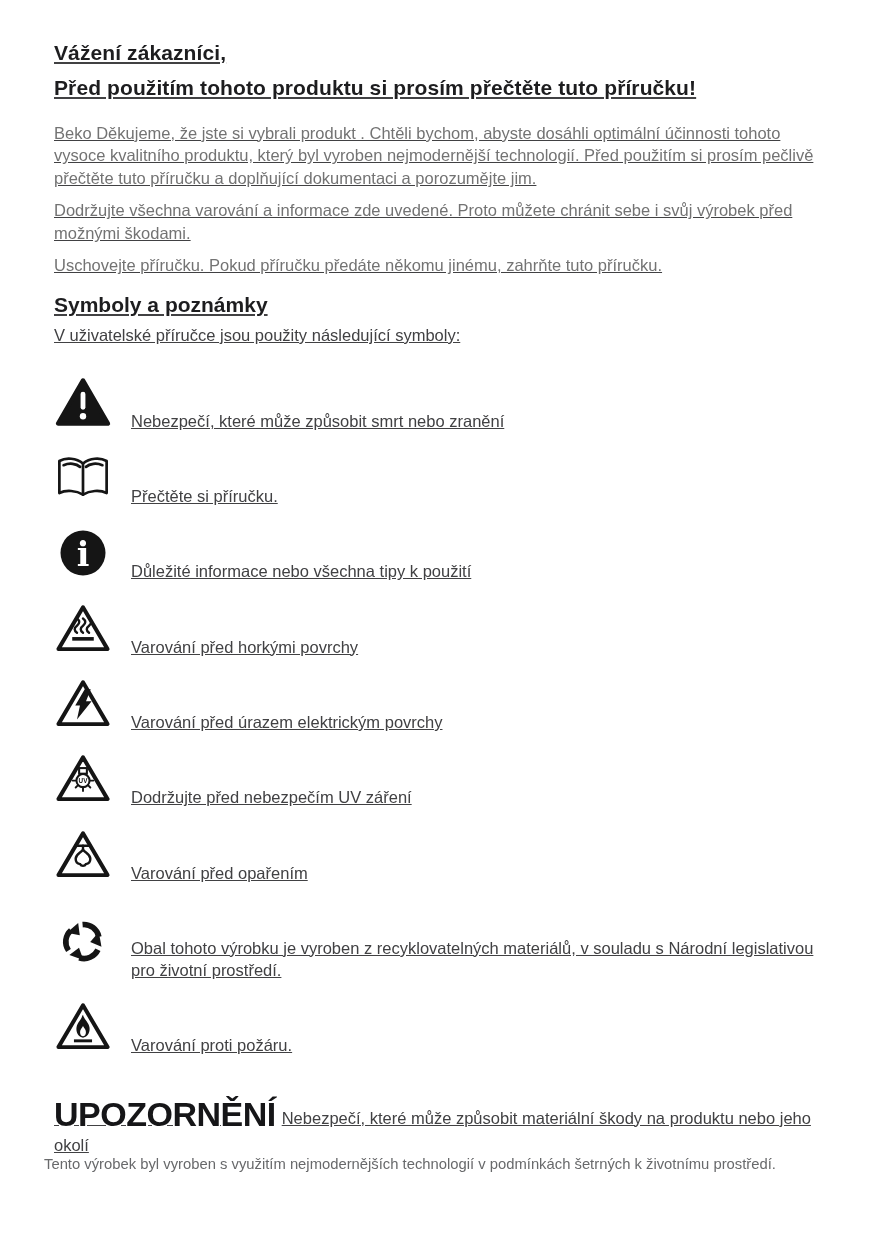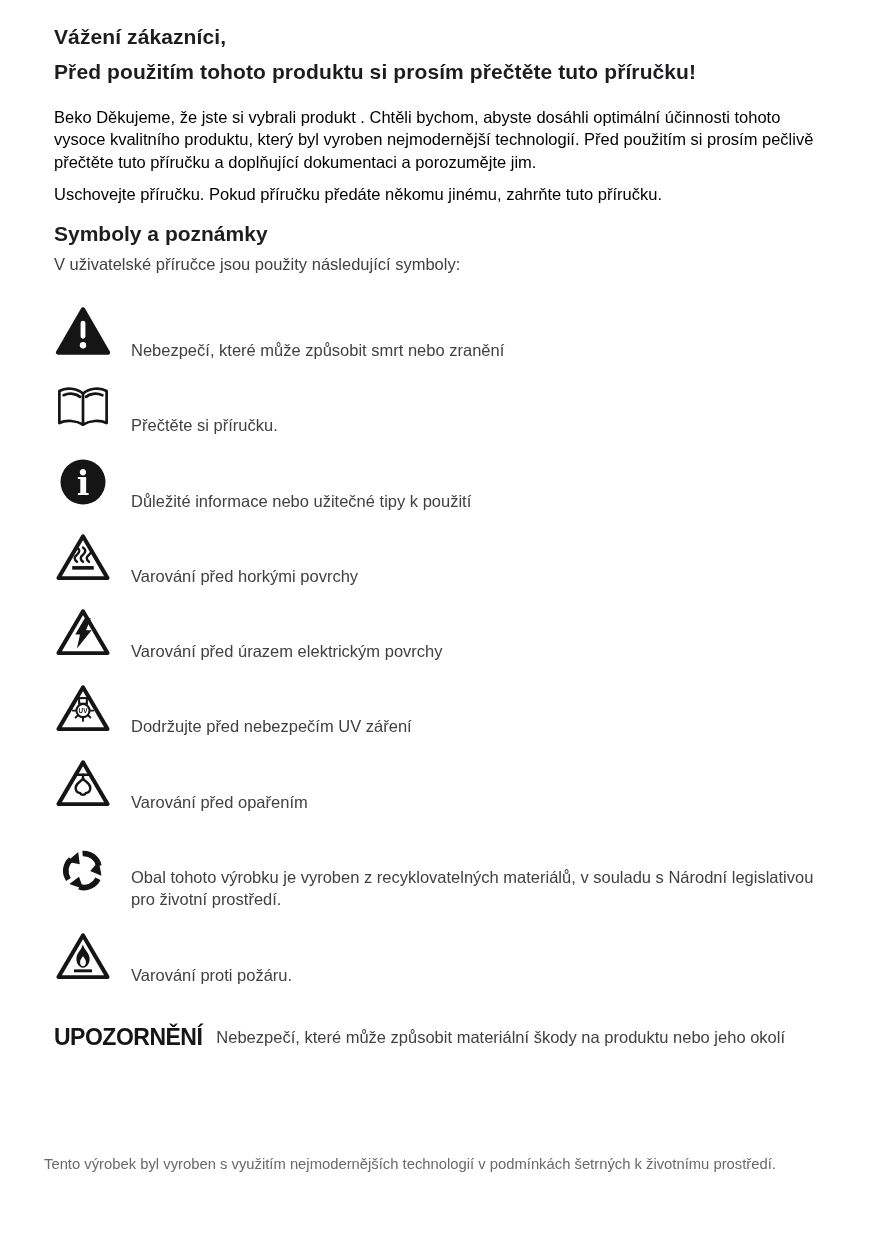--- a/index.html
+++ b/index.html
@@ -1,45 +1,46 @@
 <!DOCTYPE html>
 <html><head>
 <meta charset="utf-8">
 <style>
   html,body{margin:0;padding:0;}
   body{
     width:874px;height:1240px;position:relative;background:#ffffff;
     font-family:"Liberation Sans", sans-serif;color:#414143;overflow:hidden;
   }
-  .page{position:absolute;inset:0;padding:24px 54px 0 54px;box-sizing:border-box;}
+  .page{position:absolute;inset:0;padding:40px 54px 0 54px;box-sizing:border-box;text-decoration:underline;}
   .h-title{font-size:21px;line-height:1.25;font-weight:bold;color:#1d1d1f;margin:0 0 9px 0;letter-spacing:0.1px;}
   .h-title.second{margin:0 0 20px 0;}
-  p.body-par{font-size:16.5px;line-height:1.39;margin:8px 0 9px 0;color:#000000;}
+  p.body-par{font-size:16.5px;line-height:1.39;margin:8px 0 9px 0;color:#737373;}
   .section-title{font-size:21px;font-weight:bold;color:#1d1d1f;margin:16px 0 7px 0;}
   .symbols-intro{font-size:16.5px;line-height:1.39;margin:0;color:#414143;}
   .symbols-list{margin-top:25px;}
   .symbol-row{display:flex;align-items:center;margin-bottom:15px;min-height:50px;}
   .symbol-icon{width:58px;flex:0 0 58px;margin-right:19px;display:flex;justify-content:center;align-items:center;}
   .symbol-label{font-size:16.5px;line-height:1.35;color:#414143;max-width:700px;margin-top:38px;}
   .caution{margin-top:38px;max-width:770px;}
-  .caution-word{font-size:23px;font-weight:bold;color:#161618;letter-spacing:-0.5px;vertical-align:-2px;margin-right:14px;}
+  .caution-word{font-size:34px;font-weight:bold;color:#161618;letter-spacing:-0.5px;vertical-align:-2px;margin-right:6px;}
   .caution-text{font-size:16.5px;line-height:1.45;color:#414143;}
   .footer-note{position:absolute;left:44px;right:44px;top:1156px;
     font-size:14.8px;color:#68696b;}
   svg{display:block;}
 </style>
 </head>
 <body>
 
 <div class="page">
 
   <h1 class="h-title">Vážení zákazníci,</h1>
   <h1 class="h-title second">Před použitím tohoto produktu si prosím přečtěte tuto příručku!</h1>
 
   <p class="body-par">Beko Děkujeme, že jste si vybrali produkt . Chtěli bychom, abyste dosáhli optimální účinnosti tohoto vysoce kvalitního produktu, který byl vyroben nejmodernější technologií. Před použitím si prosím pečlivě přečtěte tuto příručku a doplňující dokumentaci a porozumějte jim.</p>
+  <p class="body-par">Dodržujte všechna varování a informace zde uvedené. Proto můžete chránit sebe i svůj výrobek před možnými škodami.</p>
   <p class="body-par">Uschovejte příručku. Pokud příručku předáte někomu jinému, zahrňte tuto příručku.</p>
 
   <h2 class="section-title">Symboly a poznámky</h2>
   <p class="symbols-intro">V uživatelské příručce jsou použity následující symboly:</p>
 
   <div class="symbols-list">
 
     <div class="symbol-row">
       <span class="symbol-icon">
         <svg width="56" height="50" viewBox="0 0 64 58">
@@ -65,21 +66,21 @@
       <span class="symbol-label">Přečtěte si příručku.</span>
     </div>
 
     <div class="symbol-row">
       <span class="symbol-icon">
         <svg width="50" height="50" viewBox="0 0 60 60">
           <circle cx="30" cy="30" r="27" fill="#151515"></circle>
           <text x="30" y="45" font-size="40" font-family="DejaVu Serif, serif" font-weight="bold" fill="#ffffff" text-anchor="middle">i</text>
         </svg>
       </span>
-      <span class="symbol-label">Důležité informace nebo užitečné tipy k použití</span>
+      <span class="symbol-label">Důležité informace nebo všechna tipy k použití</span>
     </div>
 
     <div class="symbol-row">
       <span class="symbol-icon">
         <svg width="56" height="50" viewBox="0 0 64 58">
           <path d="M32 5 L60.5 53.5 H3.5 Z" fill="none" stroke="#151515" stroke-width="4.6" stroke-linejoin="round"></path>
           <g stroke="#151515" stroke-width="2.8" fill="none" stroke-linecap="round">
             <path d="M25 18 c3.5 2.5 3.5 5.8 0 8.3 c-3.5 2.5 -3.5 5.8 0 8.3"></path>
             <path d="M32 18 c3.5 2.5 3.5 5.8 0 8.3 c-3.5 2.5 -3.5 5.8 0 8.3"></path>
             <path d="M39 18 c3.5 2.5 3.5 5.8 0 8.3 c-3.5 2.5 -3.5 5.8 0 8.3"></path>

